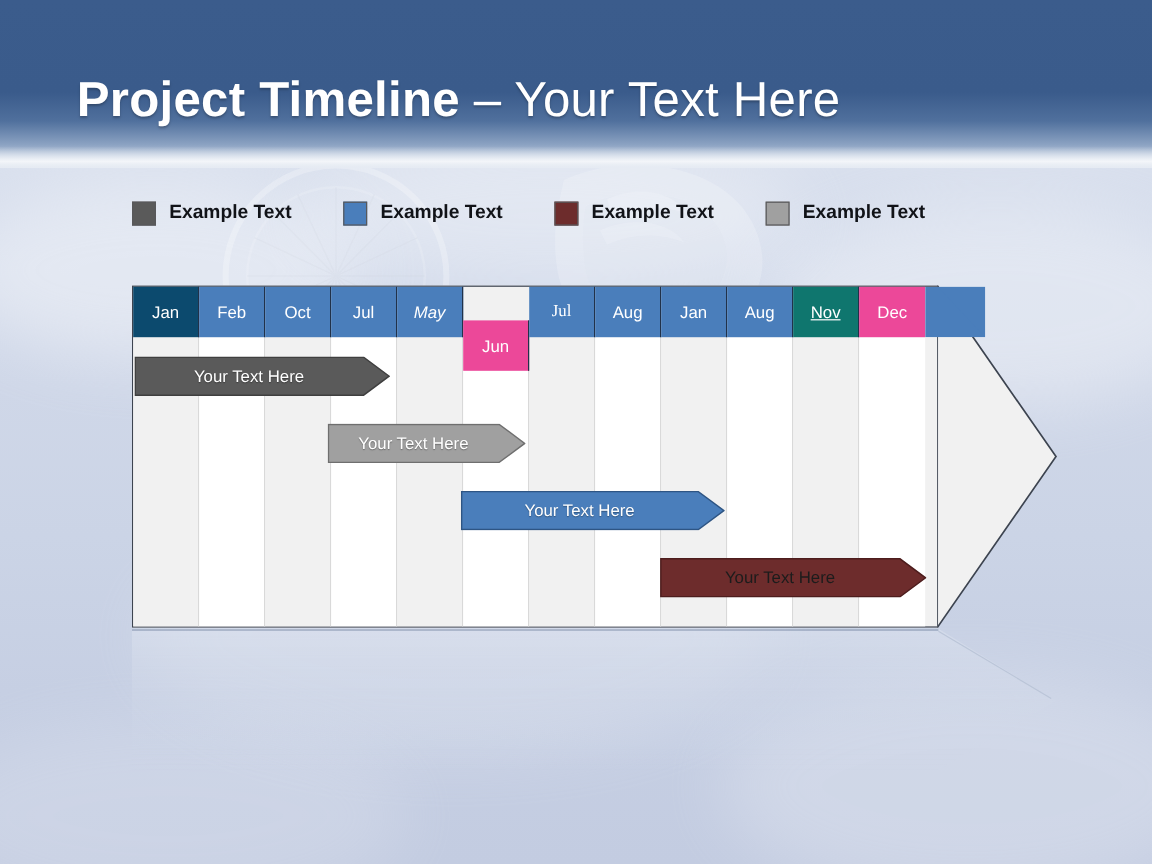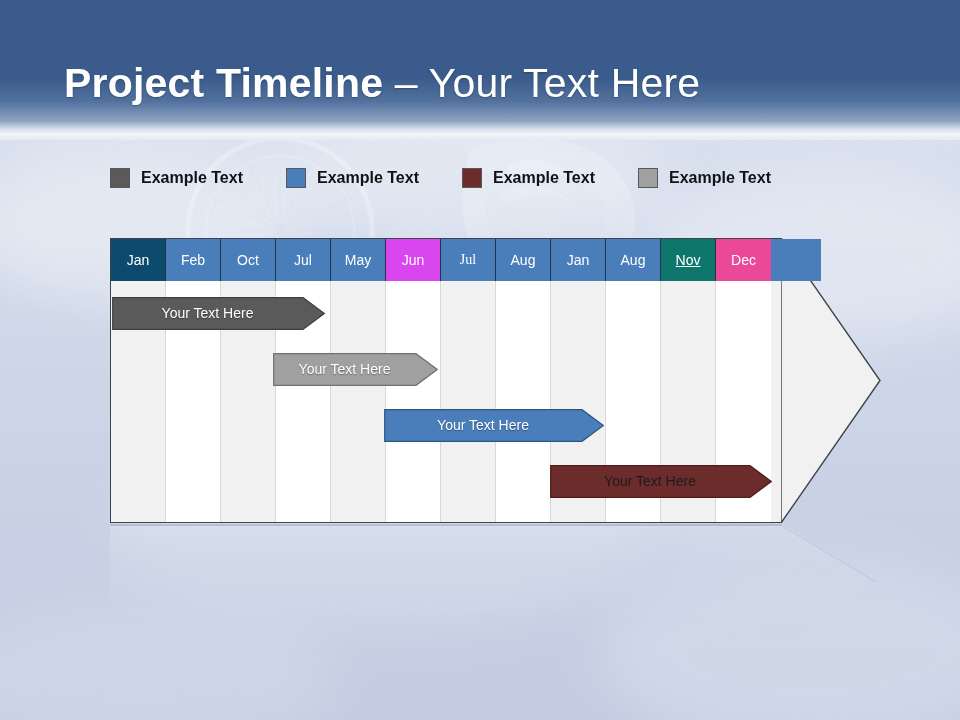--- a/index.html
+++ b/index.html
@@ -325,22 +325,22 @@
         <div class="col even"></div>
         <div class="col odd"></div>
         <div class="col even"></div>
       </div>
 
     <div class="months" id="months">
         <div class="month" style="background: #0c4a6e;">Jan</div>
         <div class="month" style="background: rgb(74, 126, 187);">Feb</div>
         <div class="month" style="background: rgb(74, 126, 187);">Oct</div>
         <div class="month" style="background: rgb(74, 126, 187);">Jul</div>
-        <div class="month" style="background: rgb(74, 126, 187);">May</div>
-        <div class="month" style="background: #d946ef;">Jun</div>
+        <div class="month" style="background: rgb(74, 126, 187); font-style: italic;">May</div>
+        <div class="month" style="background: #ec4899; margin-top: 28px;">Jun</div>
         <div class="month" style="background: rgb(74, 126, 187); font-family: Liberation Serif, serif;">Jul</div>
         <div class="month" style="background: rgb(74, 126, 187);">Aug</div>
         <div class="month" style="background: rgb(74, 126, 187);">Jan</div>
         <div class="month" style="background: rgb(74, 126, 187);">Aug</div>
         <div class="month" style="background: #0f766e; text-decoration: underline;">Nov</div>
         <div class="month" style="background: #ec4899;">Dec</div>
       </div>
     <svg class="month-cap" viewBox="0 0 50 42">
       <path d="M0,0 L50,0 L50,42 L0,42 Z" fill="#4a7ebb"></path>
       <path d="M10.5,0 L50,42 L50,0 Z" fill="#4a7ebb"></path>

